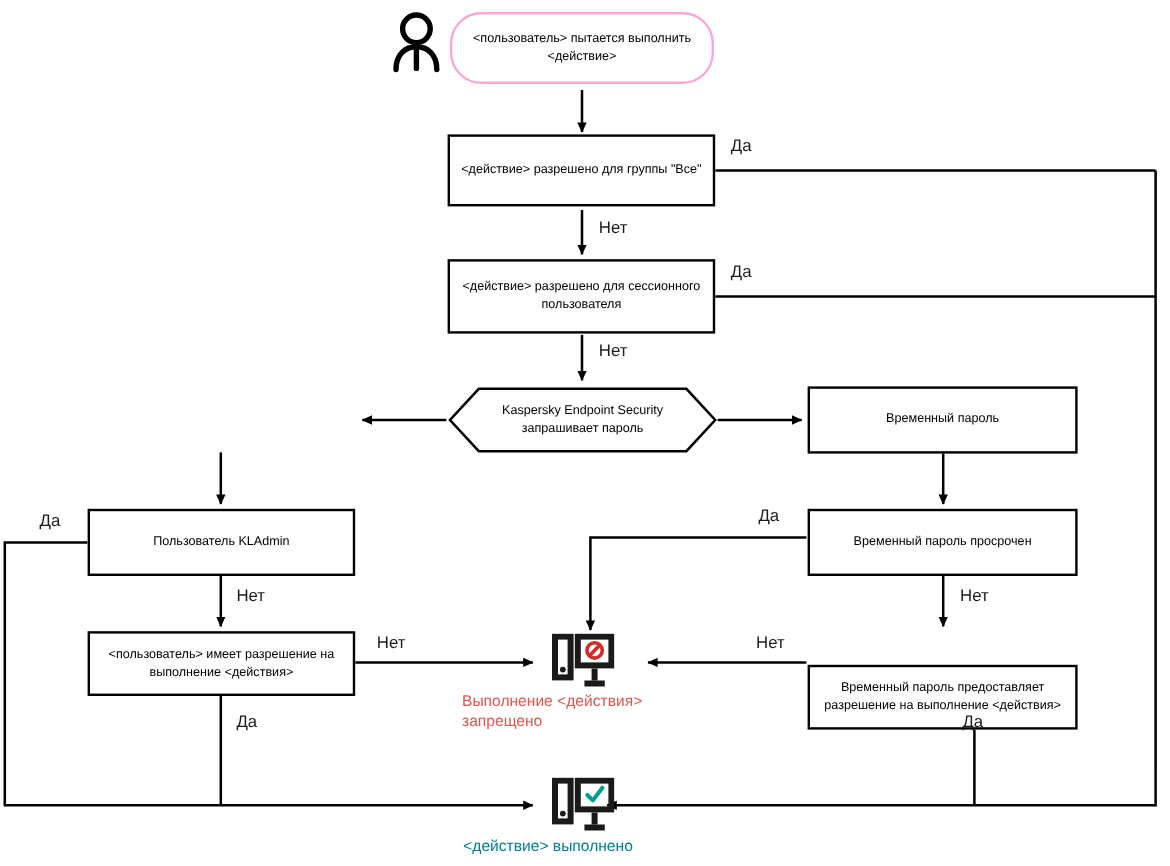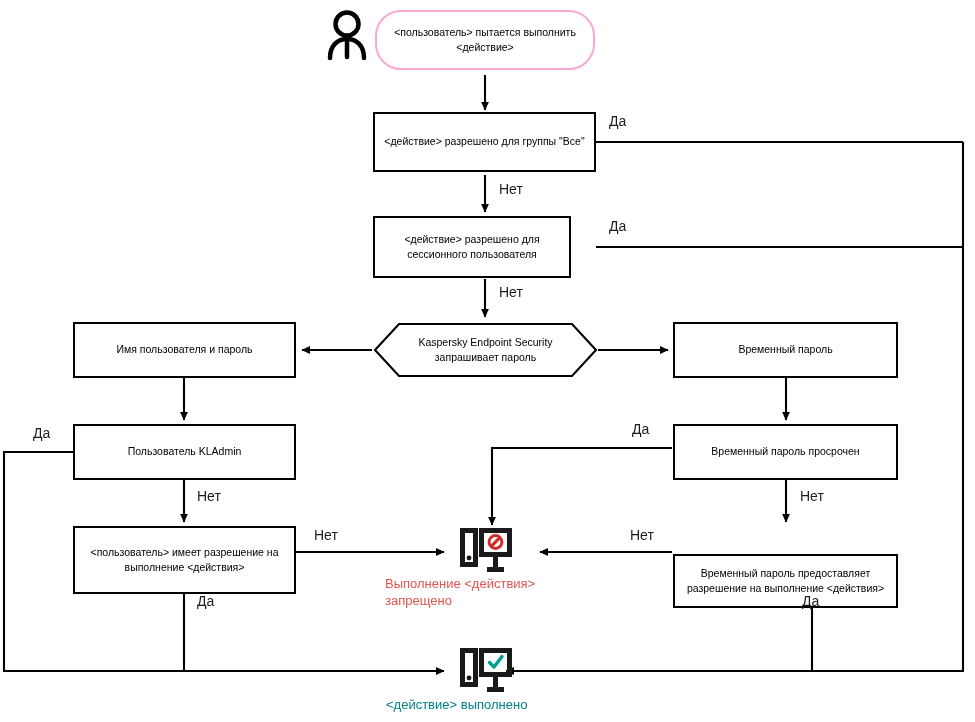--- a/index.html
+++ b/index.html
@@ -149,48 +149,45 @@
   </div>
 
   <div class="node terminal" style="left:375px; top:10px; width:220px; height:60px;">
     <span>&lt;пользователь&gt; пытается выполнить &lt;действие&gt;</span>
   </div>
 
   <div class="node rect" style="left:373px; top:112px; width:223px; height:60px;">
     <span>&lt;действие&gt; разрешено для группы "Все"</span>
   </div>
 
-  <div class="node rect" style="left:373px; top:216px; width:198px; height:62px;">
+  <div class="node rect" style="left:373px; top:216px; width:223px; height:62px;">
     <span>&lt;действие&gt; разрешено для сессионного пользователя</span>
   </div>
 
   <div class="hexwrap" style="left:373px; top:322px; width:225px; height:56px;">
     <svg width="225" height="56" viewBox="0 0 225 56" preserveAspectRatio="none">
       <polygon points="26,2 199,2 223,28 199,54 26,54 2,28" fill="#ffffff" stroke="#000000" stroke-width="2.1"></polygon>
     </svg>
     <span class="hextext">Kaspersky Endpoint Security запрашивает пароль</span>
   </div>
 
-  <div class="node rect" style="left:73px; top:322px; width:223px; height:56px;">
-    <span>Имя пользователя и пароль</span>
-  </div>
 
   <div class="node rect" style="left:673px; top:322px; width:225px; height:56px;">
     <span>Временный пароль</span>
   </div>
 
   <div class="node rect" style="left:673px; top:424px; width:225px; height:56px;">
     <span>Временный пароль просрочен</span>
   </div>
 
   <div class="node rect" style="left:73px; top:424px; width:223px; height:56px;">
     <span>Пользователь KLAdmin</span>
   </div>
 
-  <div class="node rect" style="left:73px; top:526px; width:223px; height:68px;">
+  <div class="node rect" style="left:73px; top:526px; width:223px; height:54px;">
     <span>&lt;пользователь&gt; имеет разрешение на выполнение &lt;действия&gt;</span>
   </div>
 
   <div class="node rect" style="left:673px; top:554px; width:225px; height:54px;">
     <span>Временный пароль предоставляет разрешение на выполнение &lt;действия&gt;</span>
   </div>
 
   <div class="icon-box" style="left:460px; top:528px;">
     <svg width="52" height="48" viewBox="0 0 52 48">
       <rect x="2.5" y="2.5" width="13" height="34" fill="none" stroke="#1a1a1a" stroke-width="5"></rect>

